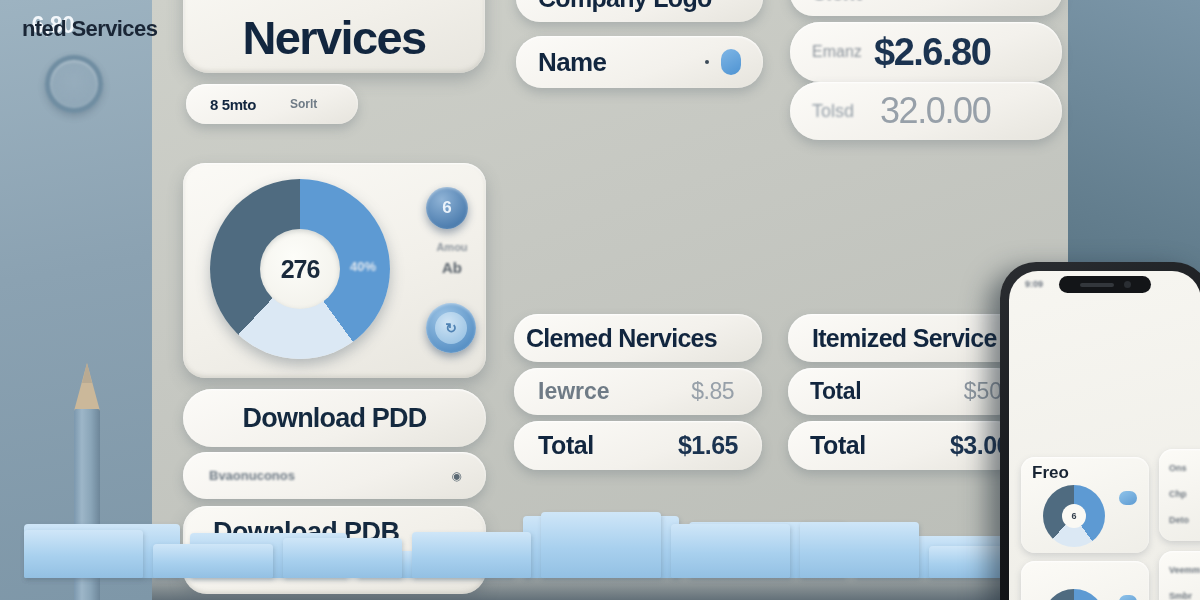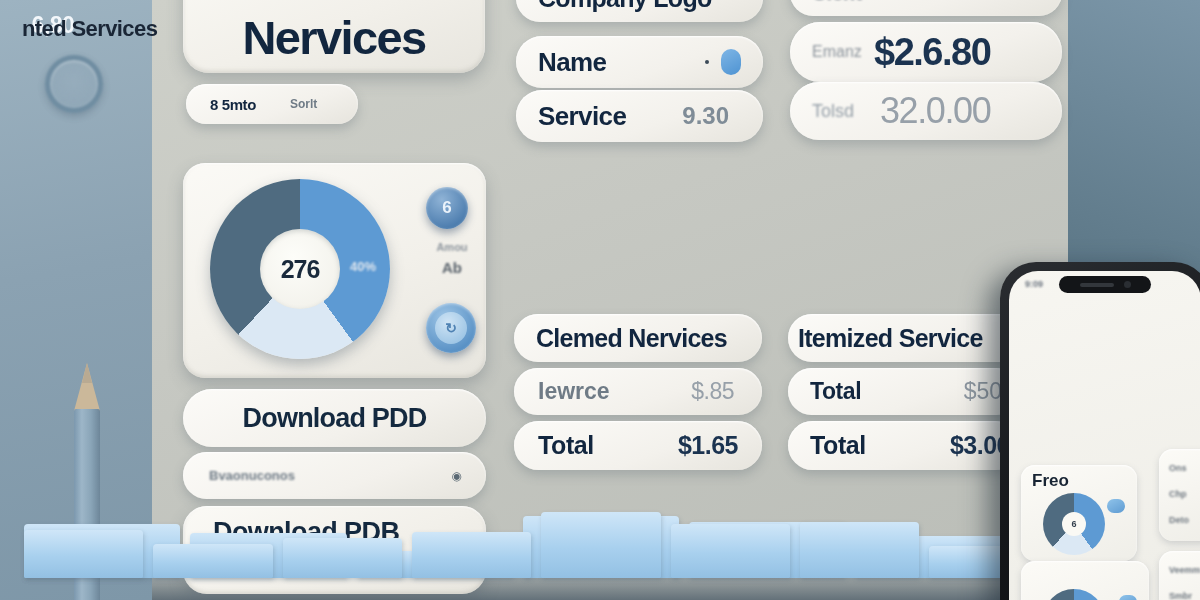--- a/index.html
+++ b/index.html
@@ -221,21 +221,21 @@
   }
 
   #bars-card-2 { left: 786px; top: 152px; width: 272px; height: 160px; border-radius: 20px;
      background: linear-gradient(160deg, #dfe0d9 0%, #d4d6ce 100%);
      box-shadow: 0 5px 12px rgba(84,98,110,0.22), inset 0 1px 2px rgba(255,255,255,0.7); }
 
   #sect-title-1 {
     left: 514px; top: 314px; width: 248px; height: 48px;
     justify-content: flex-start;
   }
-  #sect-title-1 .t { margin-left: 22px; font-size: 25px; letter-spacing: -0.7px; }
+  #sect-title-1 .t { margin-left: 12px; font-size: 25px; letter-spacing: -0.7px; }
 
   #row-service { left: 514px; top: 368px; width: 248px; height: 47px; }
   #row-service .t { position: absolute; left: 24px; font-size: 23px; }
   #row-service .v { position: absolute; right: 28px; font-size: 23px; }
 
   #row-total-1 { left: 514px; top: 421px; width: 248px; height: 49px; }
   #row-total-1 .t { position: absolute; left: 24px; font-size: 25px; }
   #row-total-1 .v { position: absolute; right: 24px; font-size: 25px; }
 
   #save-btn {
@@ -254,21 +254,21 @@
 
   #row-due { left: 790px; top: 22px; width: 272px; height: 60px; }
   #row-due .t { position: absolute; left: 22px; font-size: 16px; color: #8d959d; }
   #row-due .v { position: absolute; left: 84px; font-size: 38px; letter-spacing: -1.5px; }
 
   #row-total-top { left: 790px; top: 82px; width: 272px; height: 58px; }
   #row-total-top .t { position: absolute; left: 22px; font-size: 18px; color: #96a0a9; }
   #row-total-top .v { position: absolute; left: 90px; font-size: 36px; letter-spacing: -1.4px; }
 
   #sect-title-2 { left: 788px; top: 314px; width: 250px; height: 48px; }
-  #sect-title-2 .t { margin-left: 10px; font-size: 25px; letter-spacing: -0.7px; text-align: right; }
+  #sect-title-2 .t { margin-left: 24px; font-size: 25px; letter-spacing: -0.7px; text-align: right; }
 
   #row-total-2 { left: 788px; top: 368px; width: 232px; height: 47px; }
   #row-total-2 .t { position: absolute; left: 22px; font-size: 23px; }
   #row-total-2 .v { position: absolute; right: 18px; font-size: 23px; color: #8d969f; }
 
   #row-total-3 { left: 788px; top: 421px; width: 232px; height: 49px; }
   #row-total-3 .t { position: absolute; left: 22px; font-size: 25px; }
   #row-total-3 .v { position: absolute; right: 10px; font-size: 25px; }
 
   #dl-btn-2 {
@@ -309,21 +309,21 @@
     font-size: 25px; font-weight: 700; color: #15212e; line-height: 1.05;
     letter-spacing: -0.8px;
   }
 
   .phone-card {
     position: absolute;
     background: linear-gradient(160deg, #fcfbf7, #efeee8);
     border-radius: 14px;
     box-shadow: 0 3px 7px rgba(90,102,112,0.22), inset 0 1px 2px rgba(255,255,255,0.9);
   }
-  #pc-1 { left: 12px; top: 186px; width: 116px; height: 96px; margin-top: 8px; }
+  #pc-1 { left: 12px; top: 186px; width: 128px; height: 96px; }
   #pc-1 .h { position: absolute; left: 11px; top: 6px; font-size: 17px; font-weight: 700; color: #182433; }
   #pc-2 { left: 12px; top: 290px; width: 128px; height: 96px; }
 
   .mini-donut {
     position: absolute; left: 22px; top: 28px; width: 62px; height: 62px;
     border-radius: 50%;
   }
   .mini-hole {
     position: absolute; left: 19px; top: 19px; width: 24px; height: 24px;
     border-radius: 50%; background: #faf9f4;
@@ -404,24 +404,20 @@
   <div class="pill" id="field-logo">
     <span class="t lbl">Company Logo</span>
   </div>
 
   <div class="pill" id="field-name">
     <span class="t lbl">Name</span>
     <span class="dot"></span>
     <span class="sw"></span>
   </div>
 
-  <div class="pill" id="field-service">
-    <span class="t lbl">Service</span>
-    <span class="v blurry">9.30</span>
-  </div>
 
   <div id="bars-card-1">
     <div class="bars" id="bars-1">
         <div class="bar" style="height: 68%;"></div>
         <div class="bar" style="height: 56%;"></div>
         <div class="bar" style="height: 34%;"></div>
         <div class="bar" style="height: 78%;"></div>
         <div class="bar" style="height: 70%;"></div>
         <div class="bar" style="height: 52%;"></div>
         <div class="bar" style="height: 50%;"></div>

